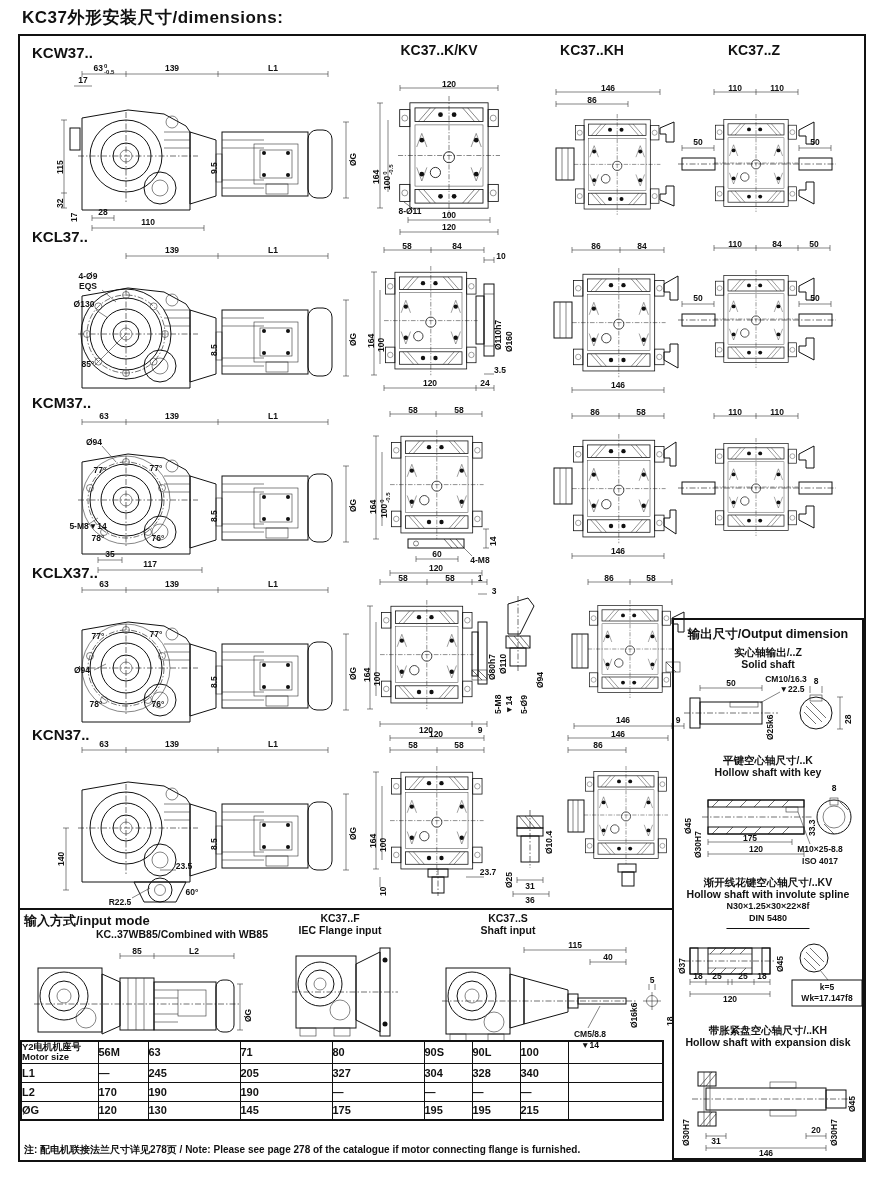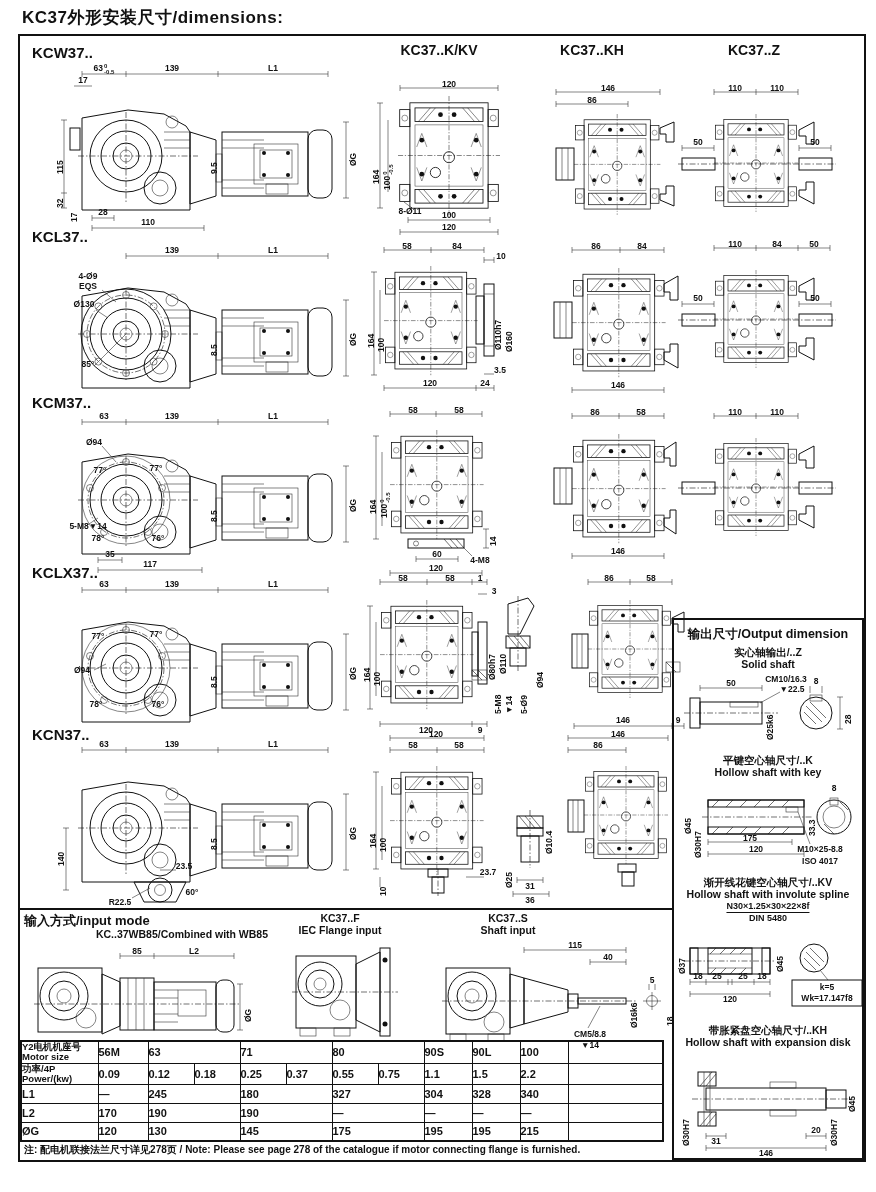--- a/index.html
+++ b/index.html
@@ -11,21 +11,21 @@
   .seclabel { position:absolute; font-size:15px; font-weight:bold; }
   .colhead { position:absolute; font-size:14px; font-weight:bold; transform:translateX(-50%); white-space:nowrap; }
   .dwg { position:absolute; }
   .dwg svg, .obox svg { position:absolute; left:0; top:0; overflow:visible; }
   .dim { position:absolute; font-size:8.5px; font-weight:bold; white-space:nowrap;
     transform:translateX(-50%); line-height:9px; }
   .dimv { position:absolute; font-size:8.5px; font-weight:bold; white-space:nowrap;
     transform:rotate(-90deg); transform-origin:left top; line-height:9px; }
   .tol { display:inline-flex; flex-direction:column; font-size:6px; line-height:6px;
     vertical-align:middle; margin-left:1px; text-align:left; }
-  .undl { border-bottom:1px solid #111; padding-bottom:1px; }
+  .undl { border-bottom:1px solid #111; padding-bottom:17px; }
   svg line, svg path, svg rect, svg circle, svg polygon, svg polyline { stroke:#111; fill:none; stroke-width:1; }
   svg .thin { stroke-width:.6; stroke:#333; }
   svg .dash { stroke-width:.6; stroke-dasharray:6 2 1.5 2; }
   svg .hatch { stroke-width:.6; }
   svg .fill { fill:#111; stroke:none; }
   .obox { position:absolute; left:652px; top:582px; width:192px; height:542px; border:2px solid #111; }
   .obox-h1 { position:absolute; width:100%; text-align:center; font-size:12.5px; font-weight:bold; }
   .obox-h2 { position:absolute; width:100%; text-align:center; font-size:10.5px; font-weight:bold; line-height:12px; }
   .odwg { position:absolute; }
   .hline { position:absolute; left:0; top:872px; width:652px; border-top:2px solid #111; }
@@ -873,41 +873,24 @@
         <td>56M</td>
         <td colspan="2">63</td>
         <td colspan="2">71</td>
         <td colspan="2">80</td>
         <td>90S</td>
         <td>90L</td>
         <td>100</td>
         <td></td>
       </tr>
       <tr>
-        <td>
-              <span class="cn">功率/4P</span>
-              <span class="en">Power/(kw)</span>
-            </td>
-        <td>0.09</td>
-        <td>0.12</td>
-        <td>0.18</td>
-        <td>0.25</td>
-        <td>0.37</td>
-        <td>0.55</td>
-        <td>0.75</td>
-        <td>1.1</td>
-        <td>1.5</td>
-        <td>2.2</td>
-        <td></td>
-      </tr>
-      <tr>
         <td>L1</td>
         <td>—</td>
         <td colspan="2">245</td>
-        <td colspan="2">180</td>
+        <td colspan="2">205</td>
         <td colspan="2">327</td>
         <td>304</td>
         <td>328</td>
         <td>340</td>
         <td></td>
       </tr>
       <tr>
         <td>L2</td>
         <td>170</td>
         <td colspan="2">190</td>

